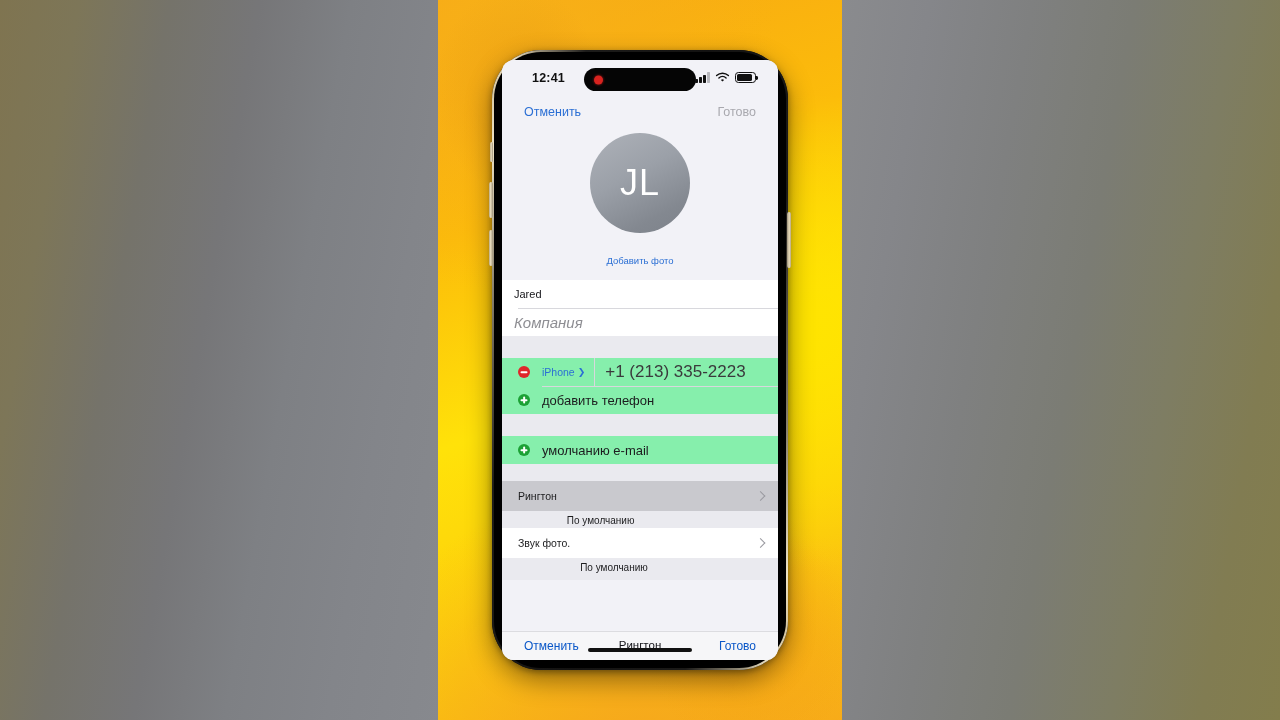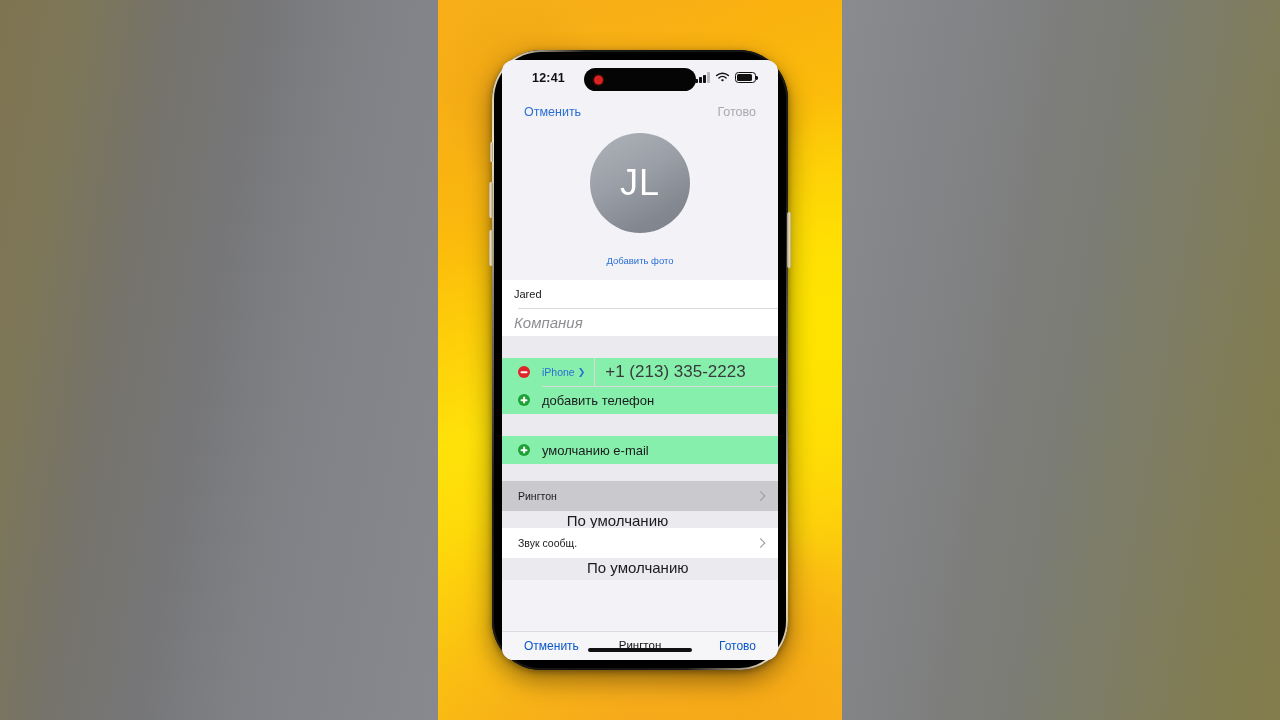--- a/index.html
+++ b/index.html
@@ -103,21 +103,21 @@
   .lbl-act{font-size:13px;color:#1c1c1e;}
 
   .phonerow .ptype{font-size:10.5px;color:#2b6fd4;margin-right:3px;}
   .phonerow .chev-s{color:#2b6fd4;font-size:9px;margin-right:9px;}
   .phonerow .divv{width:1px;align-self:stretch;background:#d8d8dd;margin:0 10px 0 0;}
   .phonerow .pnum{font-size:17px;color:#3a3a3c;}
 
   .setrow{position:relative;display:flex;align-items:center;height:30px;padding:0 16px;box-sizing:border-box;background:#fff;}
   .setrow.active{background:#c9c9ce;}
   .setrow .k{font-size:10.5px;color:#1c1c1e;margin-right:10px;}
-  .setrow .v{font-size:15px;color:#1c1c1e;margin-top:48px;}
+  .setrow .v{font-size:10px;color:#1c1c1e;margin-top:48px;}
   .setrow .chev{position:absolute;right:14px;top:50%;transform:translateY(-50%);
     width:6px;height:6px;border-right:1.5px solid #9a9aa0;border-top:1.5px solid #9a9aa0;
     transform:translateY(-50%) rotate(45deg);}
 
   
   .sheet{position:absolute;left:0;right:0;bottom:0;height:28px;background:#f6f6f8;
     border-top:1px solid #dcdce0;}
   .sheet .s-left{position:absolute;left:22px;top:7px;font-size:12px;color:#0a57c8;}
   .sheet .s-right{position:absolute;right:22px;top:7px;font-size:12px;color:#0a57c8;}
   .sheet .s-title{position:absolute;left:50%;transform:translateX(-50%);top:7px;
@@ -222,21 +222,21 @@
           <span class="k">Рингтон</span>
           <span class="v">По умолчанию</span>
           <span class="chev"></span>
         </div>
       </div>
 
       <div class="gap sm"></div>
 
       <div class="card">
         <div class="setrow">
-          <span class="k">Звук сообщ.</span>
+          <span class="k">Звук фото.</span>
           <span class="v">По умолчанию</span>
           <span class="chev"></span>
         </div>
       </div>
 
       <div class="gap"></div>
 
       <div class="sheet">
         <span class="s-left">Отменить</span>
         <span class="s-title">Рингтон</span>

